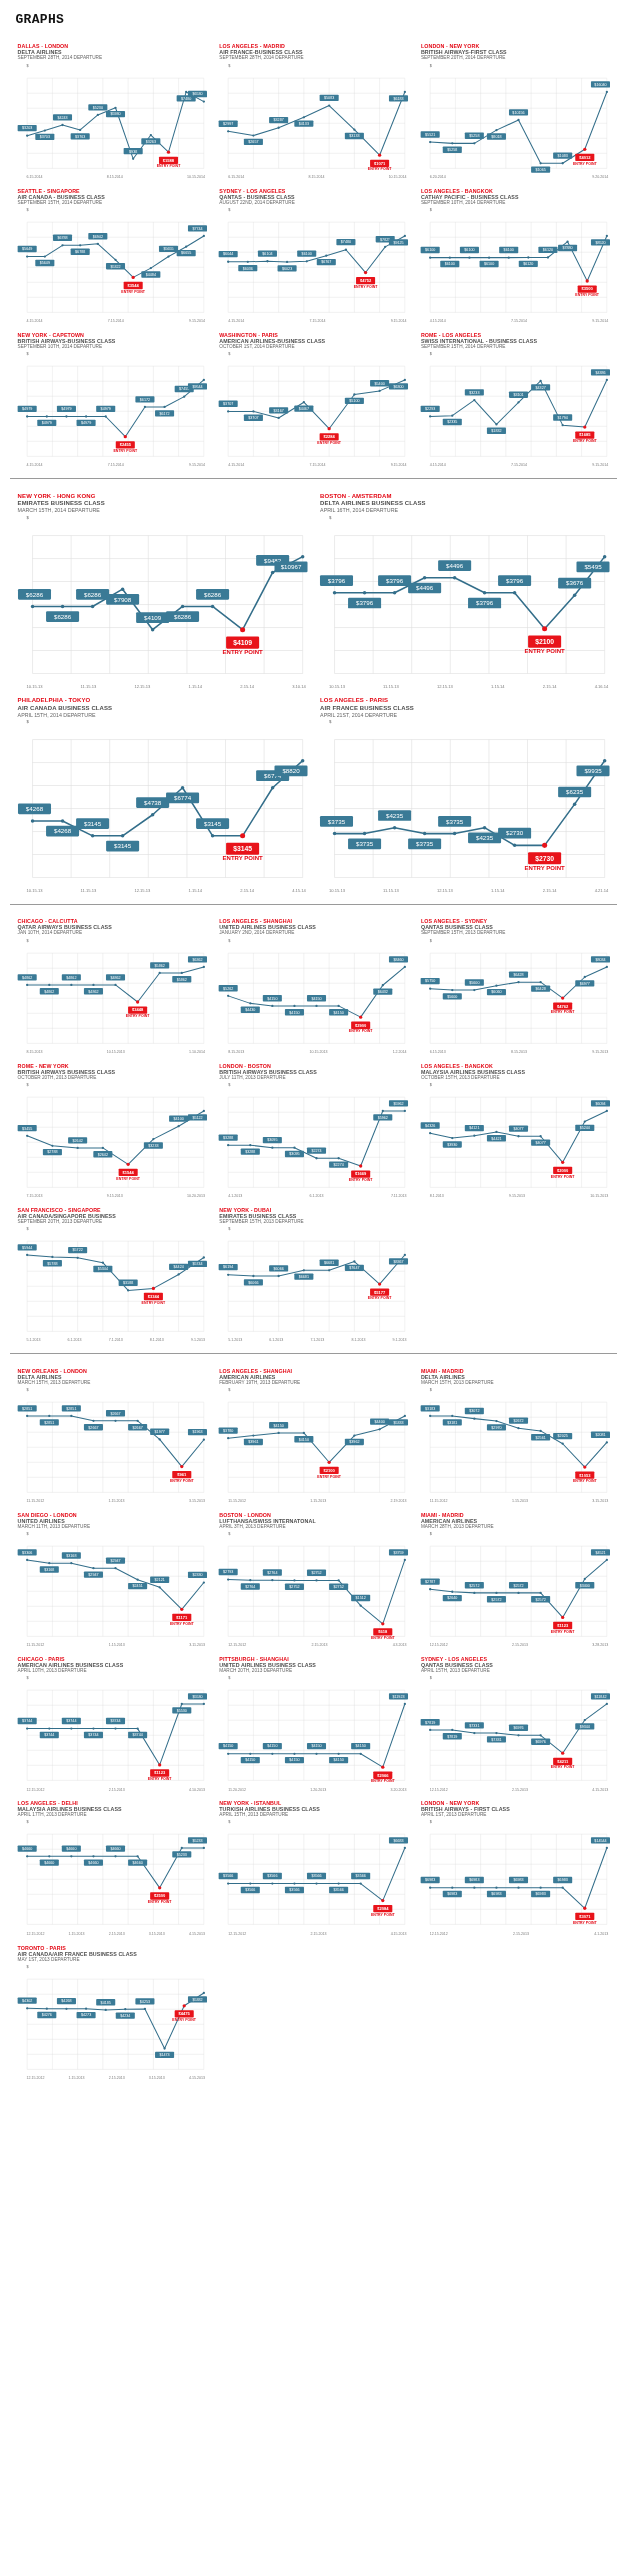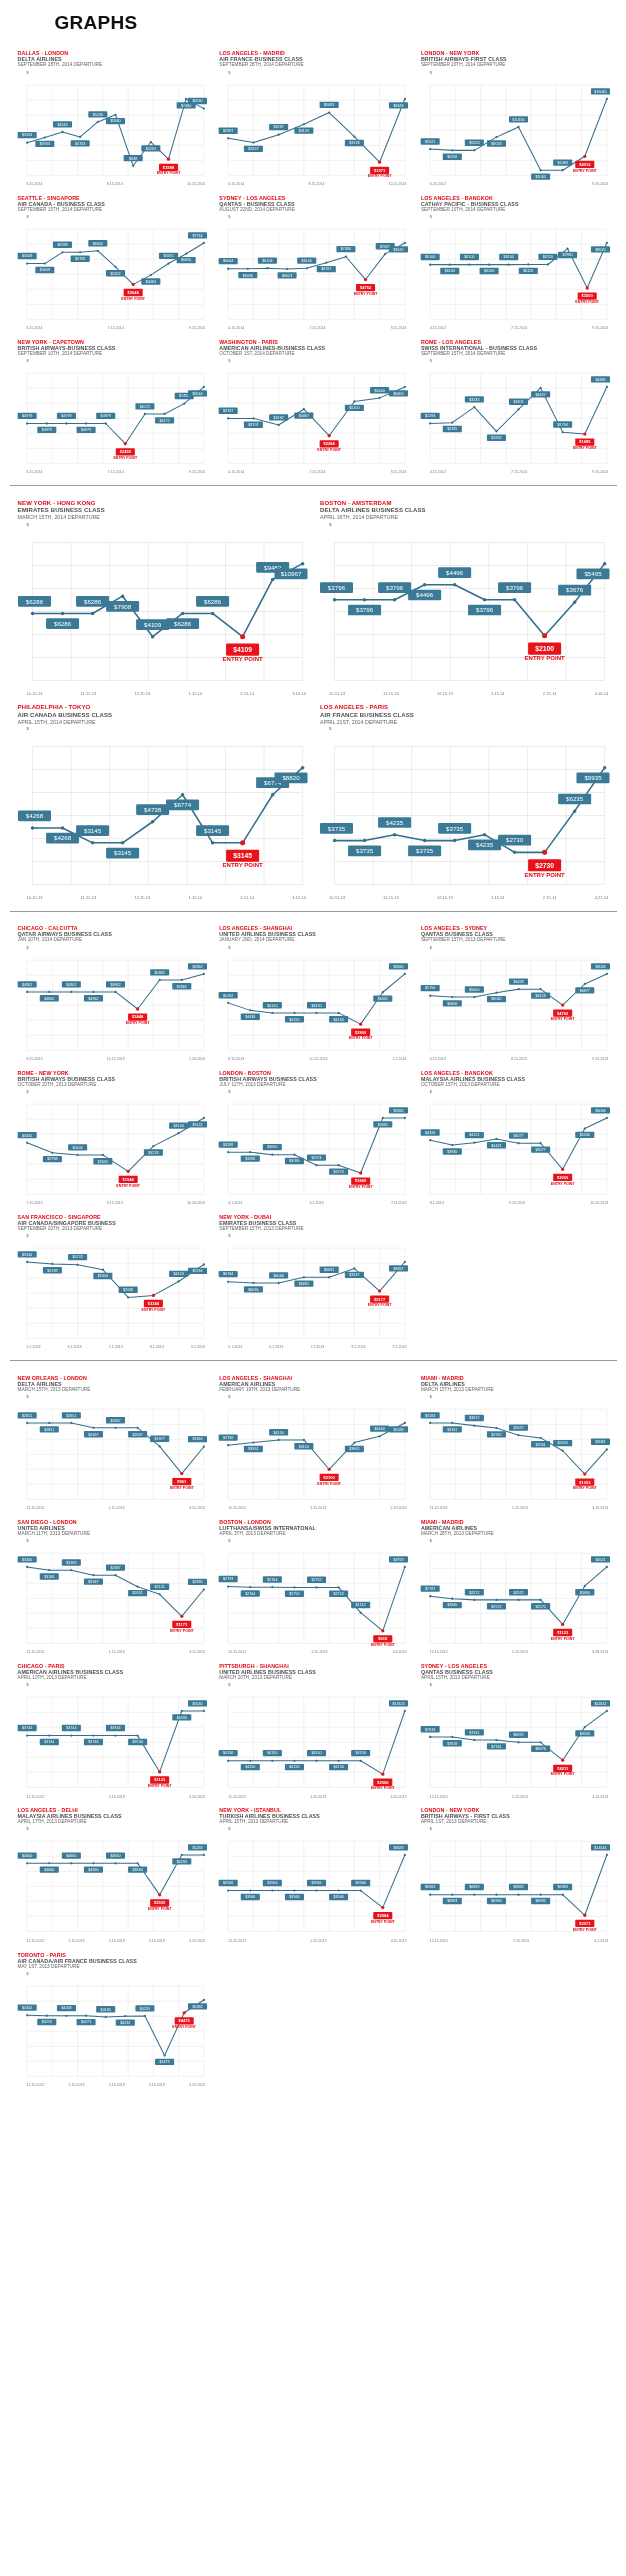--- a/index.html
+++ b/index.html
@@ -6,28 +6,27 @@
   html,body { margin:0; padding:0; background:#ffffff; }
   body {
     width:627px;
     font-family:"Liberation Sans", sans-serif;
     color:#404040;
     -webkit-font-smoothing:antialiased;
   }
   .page { width:627px; position:relative; padding:0 0 16.6px 0; }
 
   .page-title {
-    font-family:Liberation Sans, sans-serif;
+    font-family:Liberation Mono, monospace;
     font-weight:bold;
-    font-size:19px;
+    font-size:13px;
     letter-spacing:0.3px;
     color:#111;
     padding:12px 0 3.3px 15.5px;
     font-stretch:condensed;
-    margin-left:39px;
   }
 
   .section { padding:0 11px; }
   .section-rule { border-top:0.6px solid #9a9a9a; margin:7.7px 10px 0 10px; height:0; }
   .section-gap { height:7.7px; }
 
   .row { display:flex; width:100%; }
   .row.cols3 > .cell { width:33.333%; }
   .row.cols2 > .cell { width:50%; }
   .cell { padding:5.5px 5.5px 3.3px 5.5px; }

